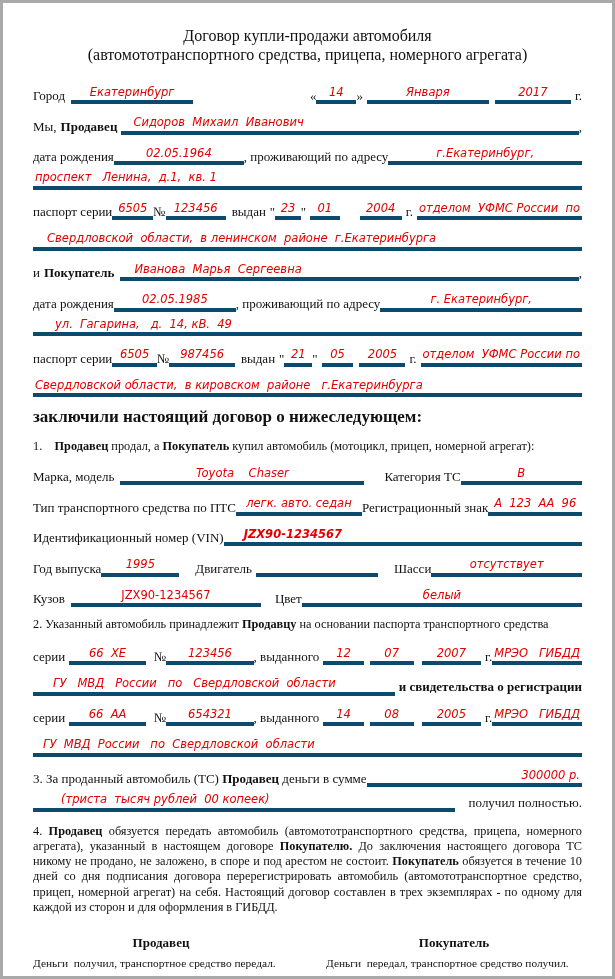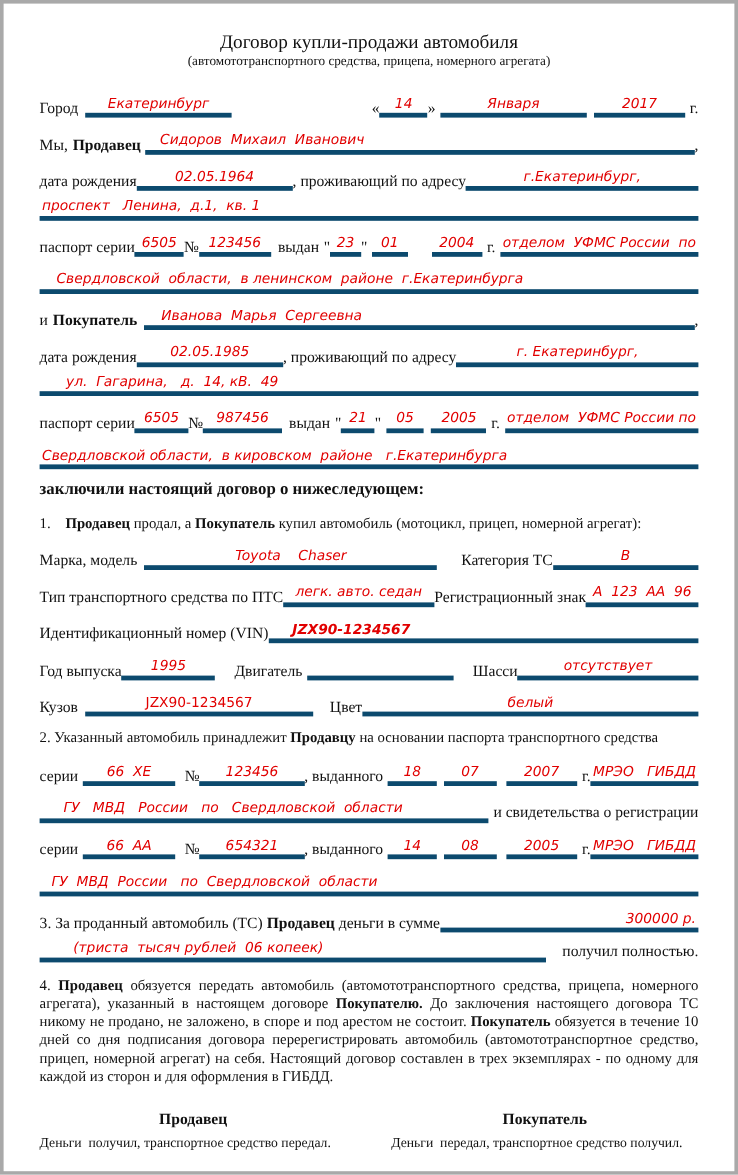--- a/index.html
+++ b/index.html
@@ -3,35 +3,35 @@
 <meta charset="utf-8">
 <style>
   html,body{margin:0;padding:0;background:#e8e8e8;}
   .page{
     width:615px;height:979px;box-sizing:border-box;
     background:#fff;border:3px solid #a9a9a9;
     font-family:"Liberation Serif", serif;font-size:13px;color:#111;
     padding:24px 30px 10px 30px;overflow:hidden;position:relative;
   }
   .title{font-weight:normal;font-size:16px;text-align:center;line-height:1.1;}
-  .subtitle{font-size:11px;text-align:center;margin-bottom:20px;line-height:1.2;}
+  .subtitle{font-size:16px;text-align:center;margin-bottom:20px;line-height:1.2;}
   .row{display:flex;align-items:flex-end;margin-bottom:10px;}
   .row.tight{margin-bottom:4px;}
   .lbl{white-space:pre;line-height:1.25;}
   .b{font-weight:bold;}
   .u{border-bottom:4px solid #0c4a6e;text-align:center;padding:0 2px;min-height:15px;}
   .fill{flex:1 1 auto;}
   .v{color:var(--accent,#e10000);font-family:"DejaVu Sans",sans-serif;font-style:italic;
      font-size:11.5px;white-space:pre;line-height:1.35;}
   .v.up{font-style:normal;}
   .v.bold{font-weight:bold;}
   .tl{text-align:left;}
   .ml{margin-left:20px;}
   .para{font-size:12.3px;line-height:1.24;text-align:justify;margin:0 0 10px 0;}
-  .heading{font-weight:bold;font-size:14px;margin:4px 0 12px 0;}
+  .heading{font-weight:bold;font-size:17px;margin:4px 0 12px 0;}
   .sigs{display:flex;justify-content:space-between;margin-top:20px;}
   .sig{width:256px;}
   .sig-title{font-weight:bold;text-align:center;font-size:13px;}
   .sig-statement{font-size:11.4px;margin-top:6px;white-space:pre;}
   .sig-line{border-bottom:1px solid #000;height:30px;}
   .sig-hint{text-align:center;font-size:11.5px;}
   .tel{display:flex;align-items:flex-end;margin-top:1px;}
 </style>
 </head>
 <body>
@@ -163,29 +163,29 @@
   </div>
 
   <p class="para" style="margin-bottom:12px;"><span>2. Указанный автомобиль принадлежит </span><span class="b">Продавцу</span><span> на основании паспорта  транспортного средства</span></p>
 
   <div class="row">
     <span class="lbl">серии</span>
     <span class="u" style="width:84px;margin-left:4px;"><span class="v">66  ХЕ</span></span>
     <span class="lbl" style="margin-left:8px;">№</span>
     <span class="u" style="width:96px;"><span class="v">123456</span></span>
     <span class="lbl">, выданного</span>
-    <span class="u" style="width:42px;margin-left:4px;"><span class="v">18</span></span>
+    <span class="u" style="width:42px;margin-left:4px;"><span class="v">12</span></span>
     <span class="u" style="width:46px;margin-left:6px;"><span class="v">07</span></span>
     <span class="u" style="width:64px;margin-left:8px;"><span class="v">2007</span></span>
     <span class="lbl" style="margin-left:4px;">г.</span>
     <span class="u fill"><span class="v">МРЭО   ГИБДД</span></span>
   </div>
   <div class="row">
     <span class="u fill tl" style="padding-left:20px;"><span class="v">ГУ   МВД   России   по   Свердловской  области</span></span>
-    <span class="lbl" style="margin-left:4px;">и свидетельства о регистрации</span>
+    <span class="lbl" style="margin-left:4px;font-weight:bold;">и свидетельства о регистрации</span>
   </div>
 
   <div class="row">
     <span class="lbl">серии</span>
     <span class="u" style="width:84px;margin-left:4px;"><span class="v">66  АА</span></span>
     <span class="lbl" style="margin-left:8px;">№</span>
     <span class="u" style="width:96px;"><span class="v">654321</span></span>
     <span class="lbl">, выданного</span>
     <span class="u" style="width:42px;margin-left:4px;"><span class="v">14</span></span>
     <span class="u" style="width:46px;margin-left:6px;"><span class="v">08</span></span>
@@ -195,21 +195,21 @@
   </div>
   <div class="row">
     <span class="u fill tl" style="padding-left:10px;"><span class="v">ГУ  МВД  России   по  Свердловской  области</span></span>
   </div>
 
   <div class="row tight">
     <span class="lbl"><span>3. За проданный автомобиль (ТС) </span><span class="b">Продавец</span><span> деньги в сумме</span></span>
     <span class="u fill tl" style="padding-left:18px;text-align:right;"><span class="v">300000 р.</span></span>
   </div>
   <div class="row" style="margin-bottom:12px;">
-    <span class="u tl" style="width:392px;padding-left:28px;"><span class="v">(триста  тысяч рублей  06 копеек)</span></span>
+    <span class="u tl" style="width:392px;padding-left:28px;"><span class="v">(триста  тысяч рублей  00 копеек)</span></span>
     <span class="lbl" style="margin-left:auto;">получил полностью.</span>
   </div>
 
   <p class="para"><span>4. </span><span class="b">Продавец</span><span> обязуется передать автомобиль (автомототранспортного средства, прицепа, номерного агрегата), указанный в настоящем договоре </span><span class="b">Покупателю.</span><span> До заключения настоящего договора ТС никому не продано, не заложено, в споре и под арестом не состоит. </span><span class="b">Покупатель</span><span> обязуется в течение 10 дней со дня подписания договора перерегистрировать автомобиль (автомототранспортное средство, прицеп, номерной агрегат) на себя. Настоящий договор составлен в трех экземплярах - по одному для каждой из сторон и для оформления в ГИБДД.</span></p>
 
   <div class="sigs">
     <div class="sig">
       <div class="sig-title">Продавец</div>
       <div class="sig-statement">Деньги  получил, транспортное средство передал.</div>
       <div class="sig-line"></div>

